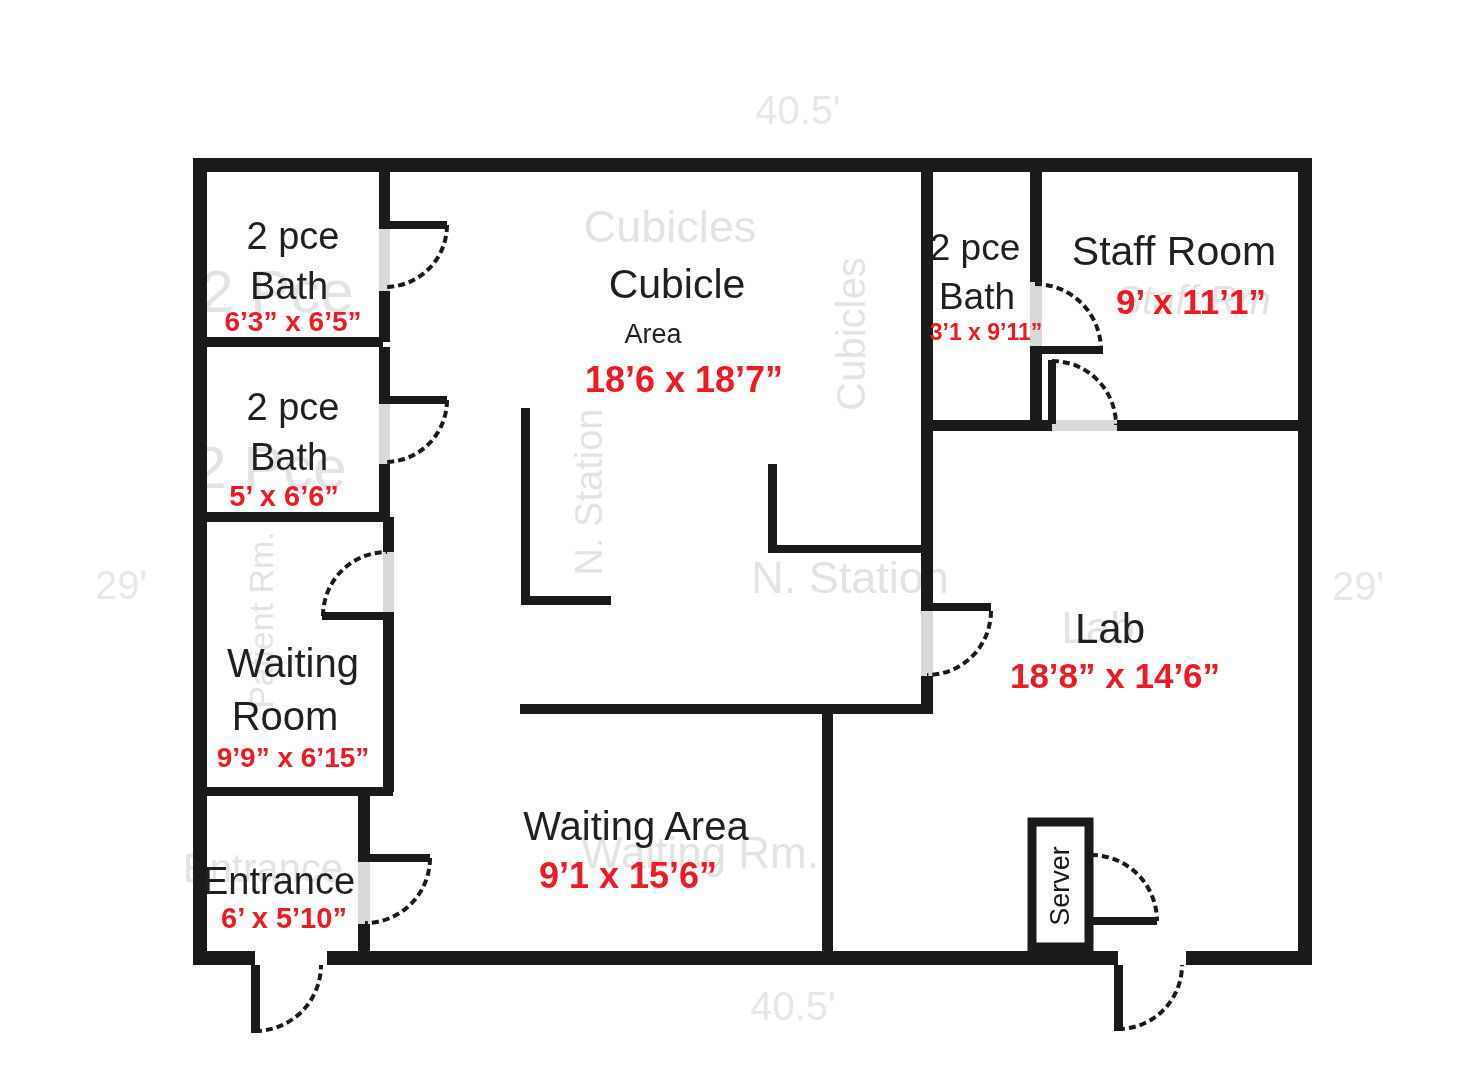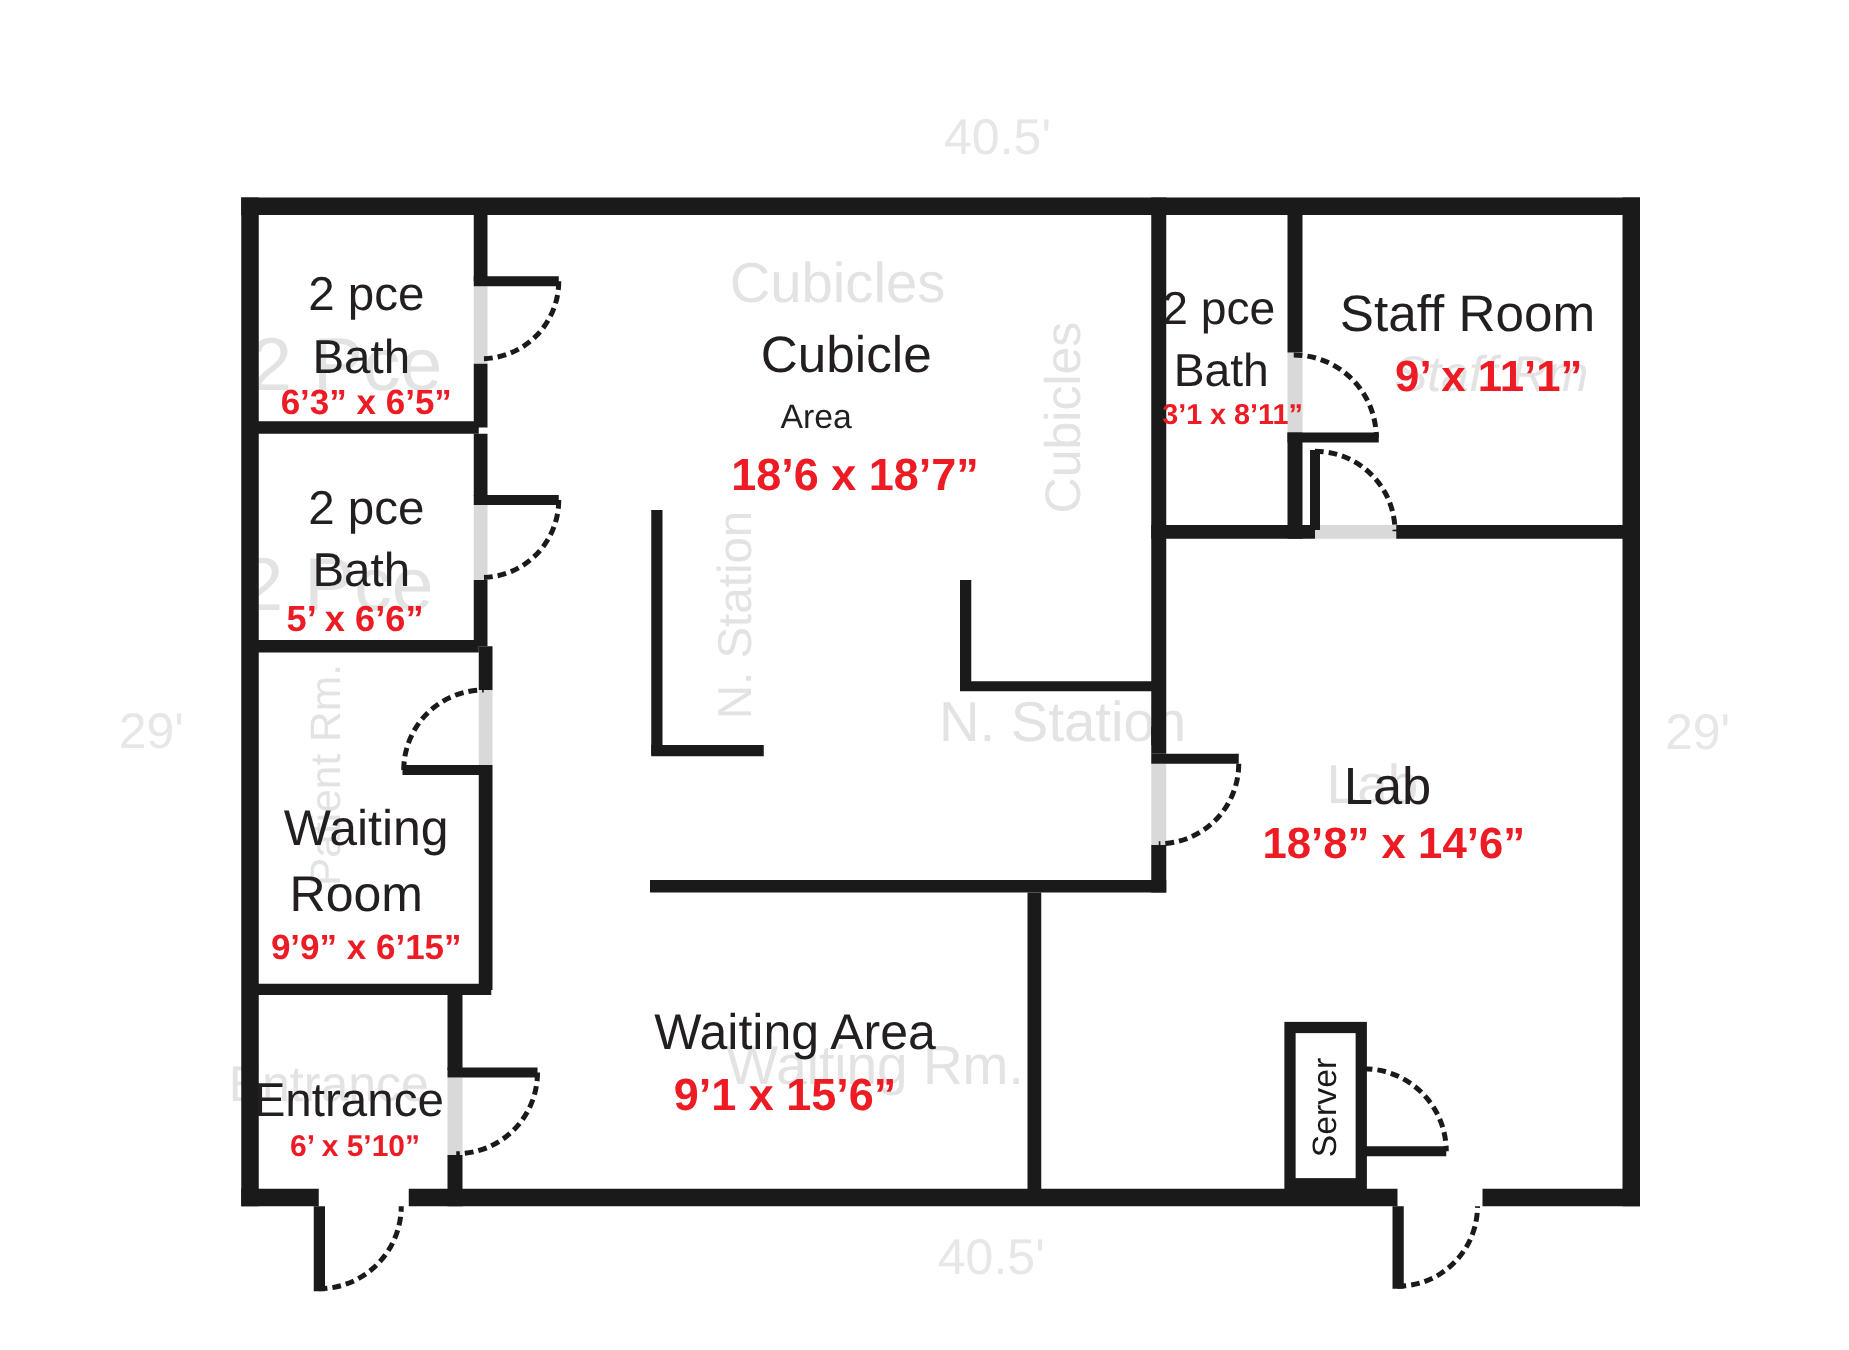--- a/index.html
+++ b/index.html
@@ -128,29 +128,29 @@
 
   <div class="lbl" style="left:293px;top:407px;font-size:38px;">2 pce</div>
   <div class="lbl" style="left:289px;top:457px;font-size:38px;">Bath</div>
   <div class="lbl dim" style="left:284px;top:496px;font-size:29px;">5’ x 6’6”</div>
 
   <div class="lbl" style="left:293px;top:663px;font-size:40px;">Waiting</div>
   <div class="lbl" style="left:285px;top:716px;font-size:40px;">Room</div>
   <div class="lbl dim" style="left:293px;top:758px;font-size:28px;">9’9” x 6’15”</div>
 
   <div class="lbl" style="left:279px;top:881px;font-size:38px;">Entrance</div>
-  <div class="lbl dim" style="left:284px;top:918px;font-size:24px;">6’ x 5’10”</div>
+  <div class="lbl dim" style="left:284px;top:918px;font-size:29px;">6’ x 5’10”</div>
 
   <div class="lbl" style="left:677px;top:284px;font-size:41px;">Cubicle</div>
   <div class="lbl" style="left:653px;top:334px;font-size:27px;">Area</div>
   <div class="lbl dim" style="left:684px;top:380px;font-size:36px;">18’6 x 18’7”</div>
 
   <div class="lbl" style="left:975px;top:247px;font-size:37px;">2 pce</div>
   <div class="lbl" style="left:977px;top:296px;font-size:37px;">Bath</div>
-  <div class="lbl dim" style="left:986px;top:332px;font-size:23px;">3’1 x 8’11”</div>
+  <div class="lbl dim" style="left:986px;top:332px;font-size:23px;">3’1 x 9’11”</div>
 
   <div class="lbl" style="left:1174px;top:251px;font-size:41px;">Staff Room</div>
   <div class="lbl dim" style="left:1191px;top:301px;font-size:35px;">9’ x 11’1”</div>
 
   <div class="lbl" style="left:1110px;top:629px;font-size:42px;">Lab</div>
   <div class="lbl dim" style="left:1115px;top:675px;font-size:35px;">18’8” x 14’6”</div>
 
   <div class="lbl" style="left:636px;top:826px;font-size:40px;">Waiting Area</div>
   <div class="lbl dim" style="left:628px;top:876px;font-size:36px;">9’1 x 15’6”</div>
 

